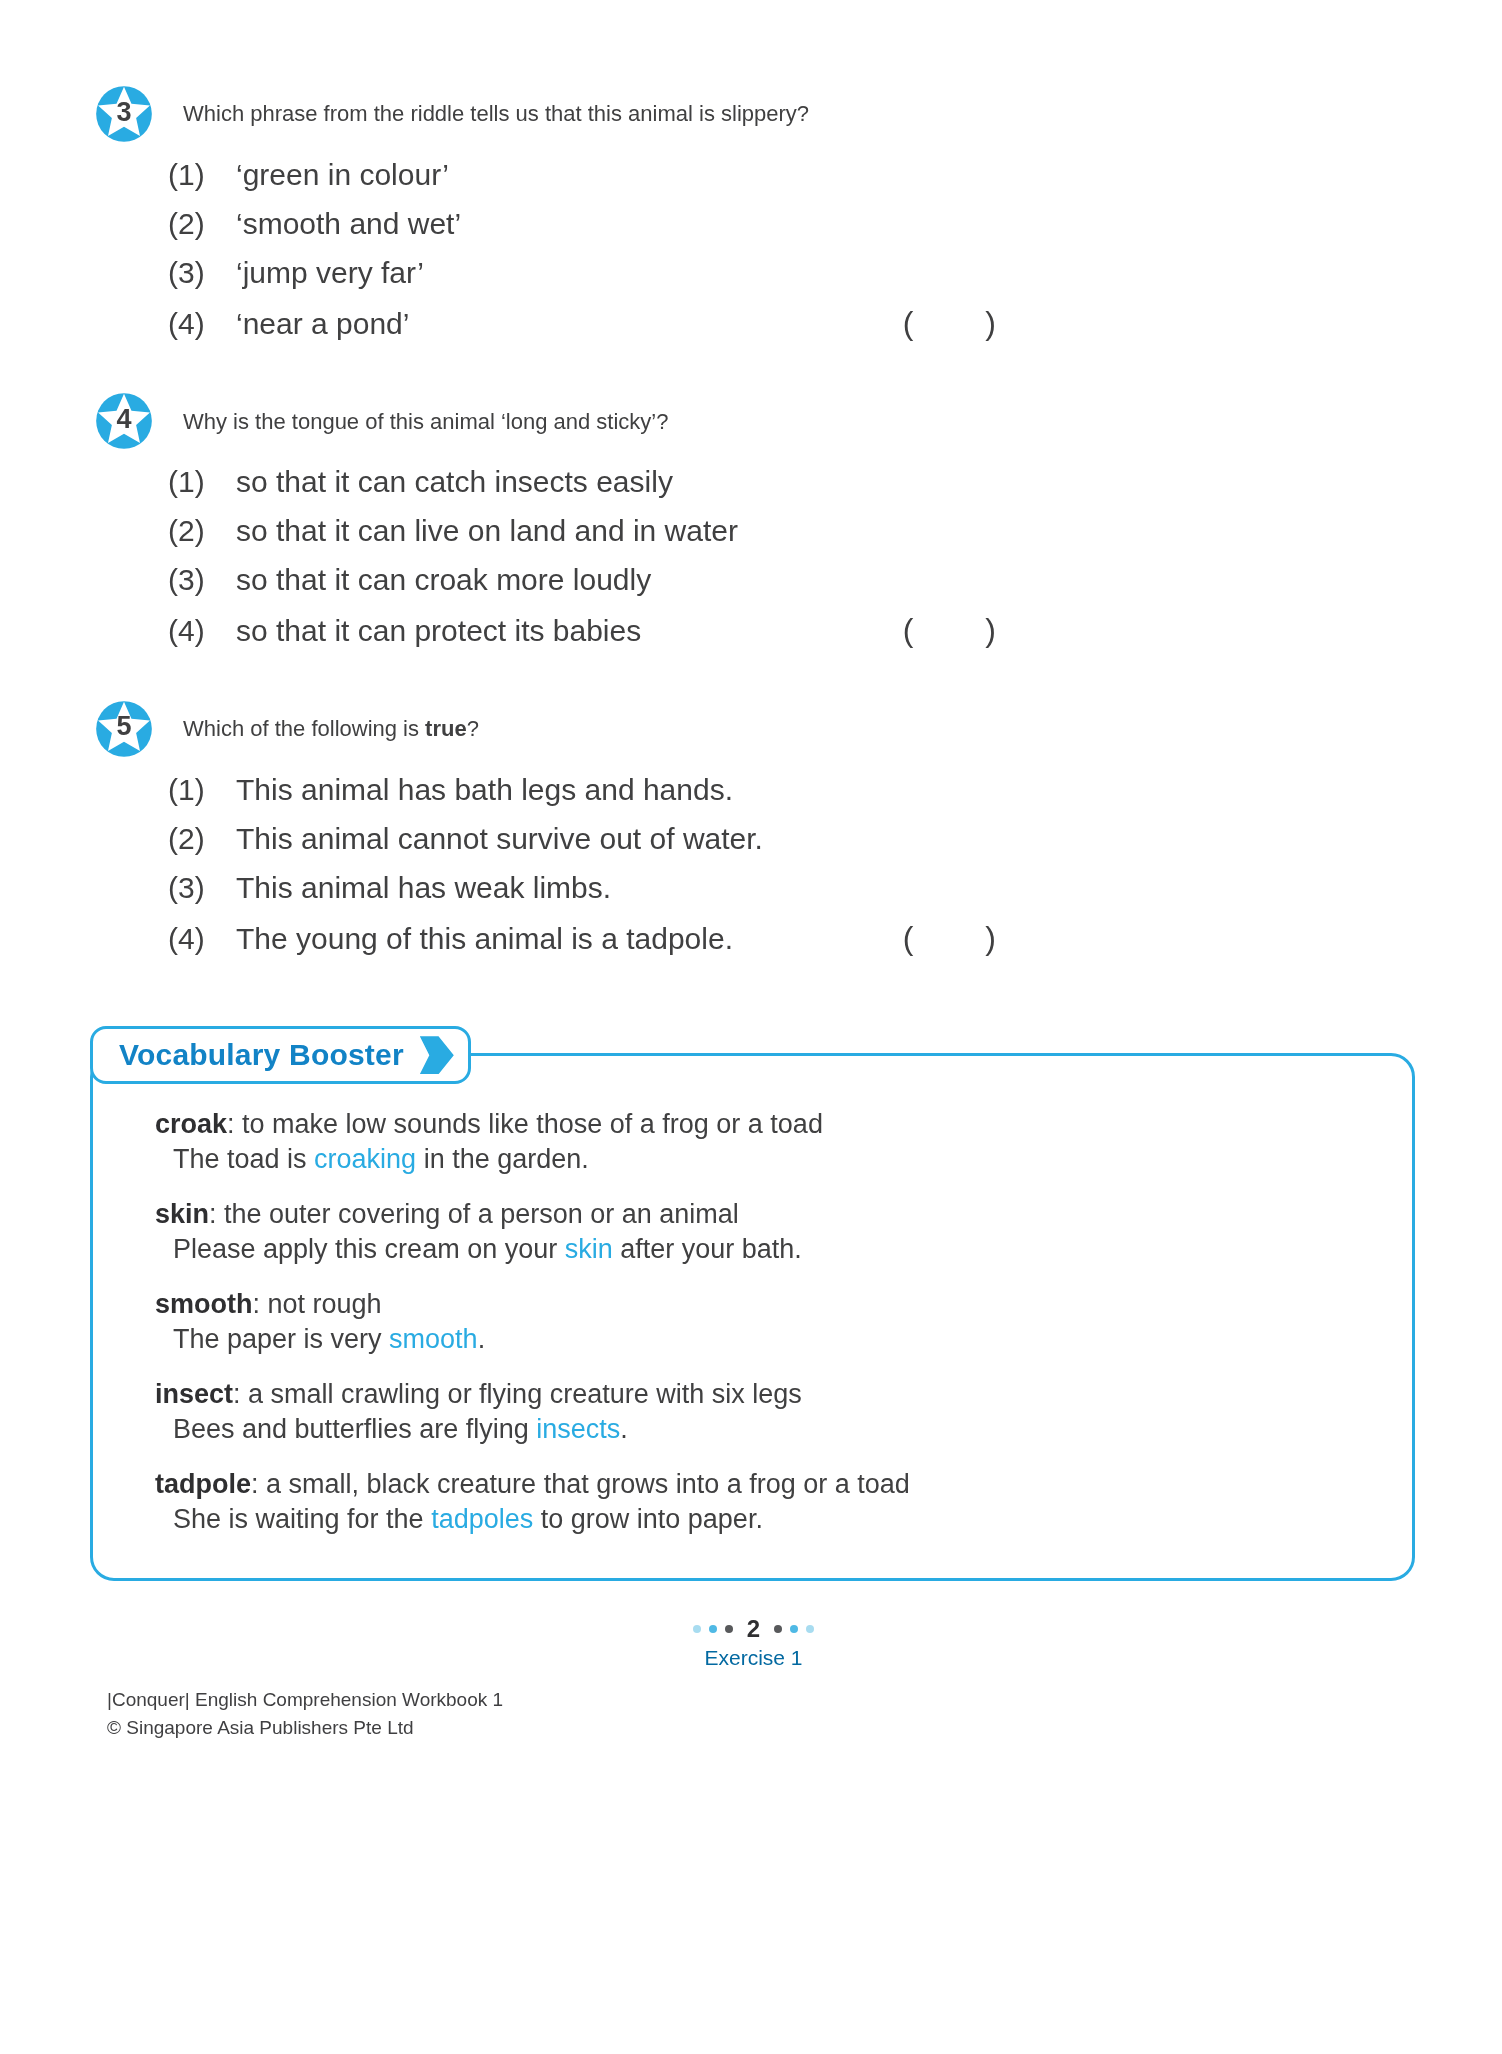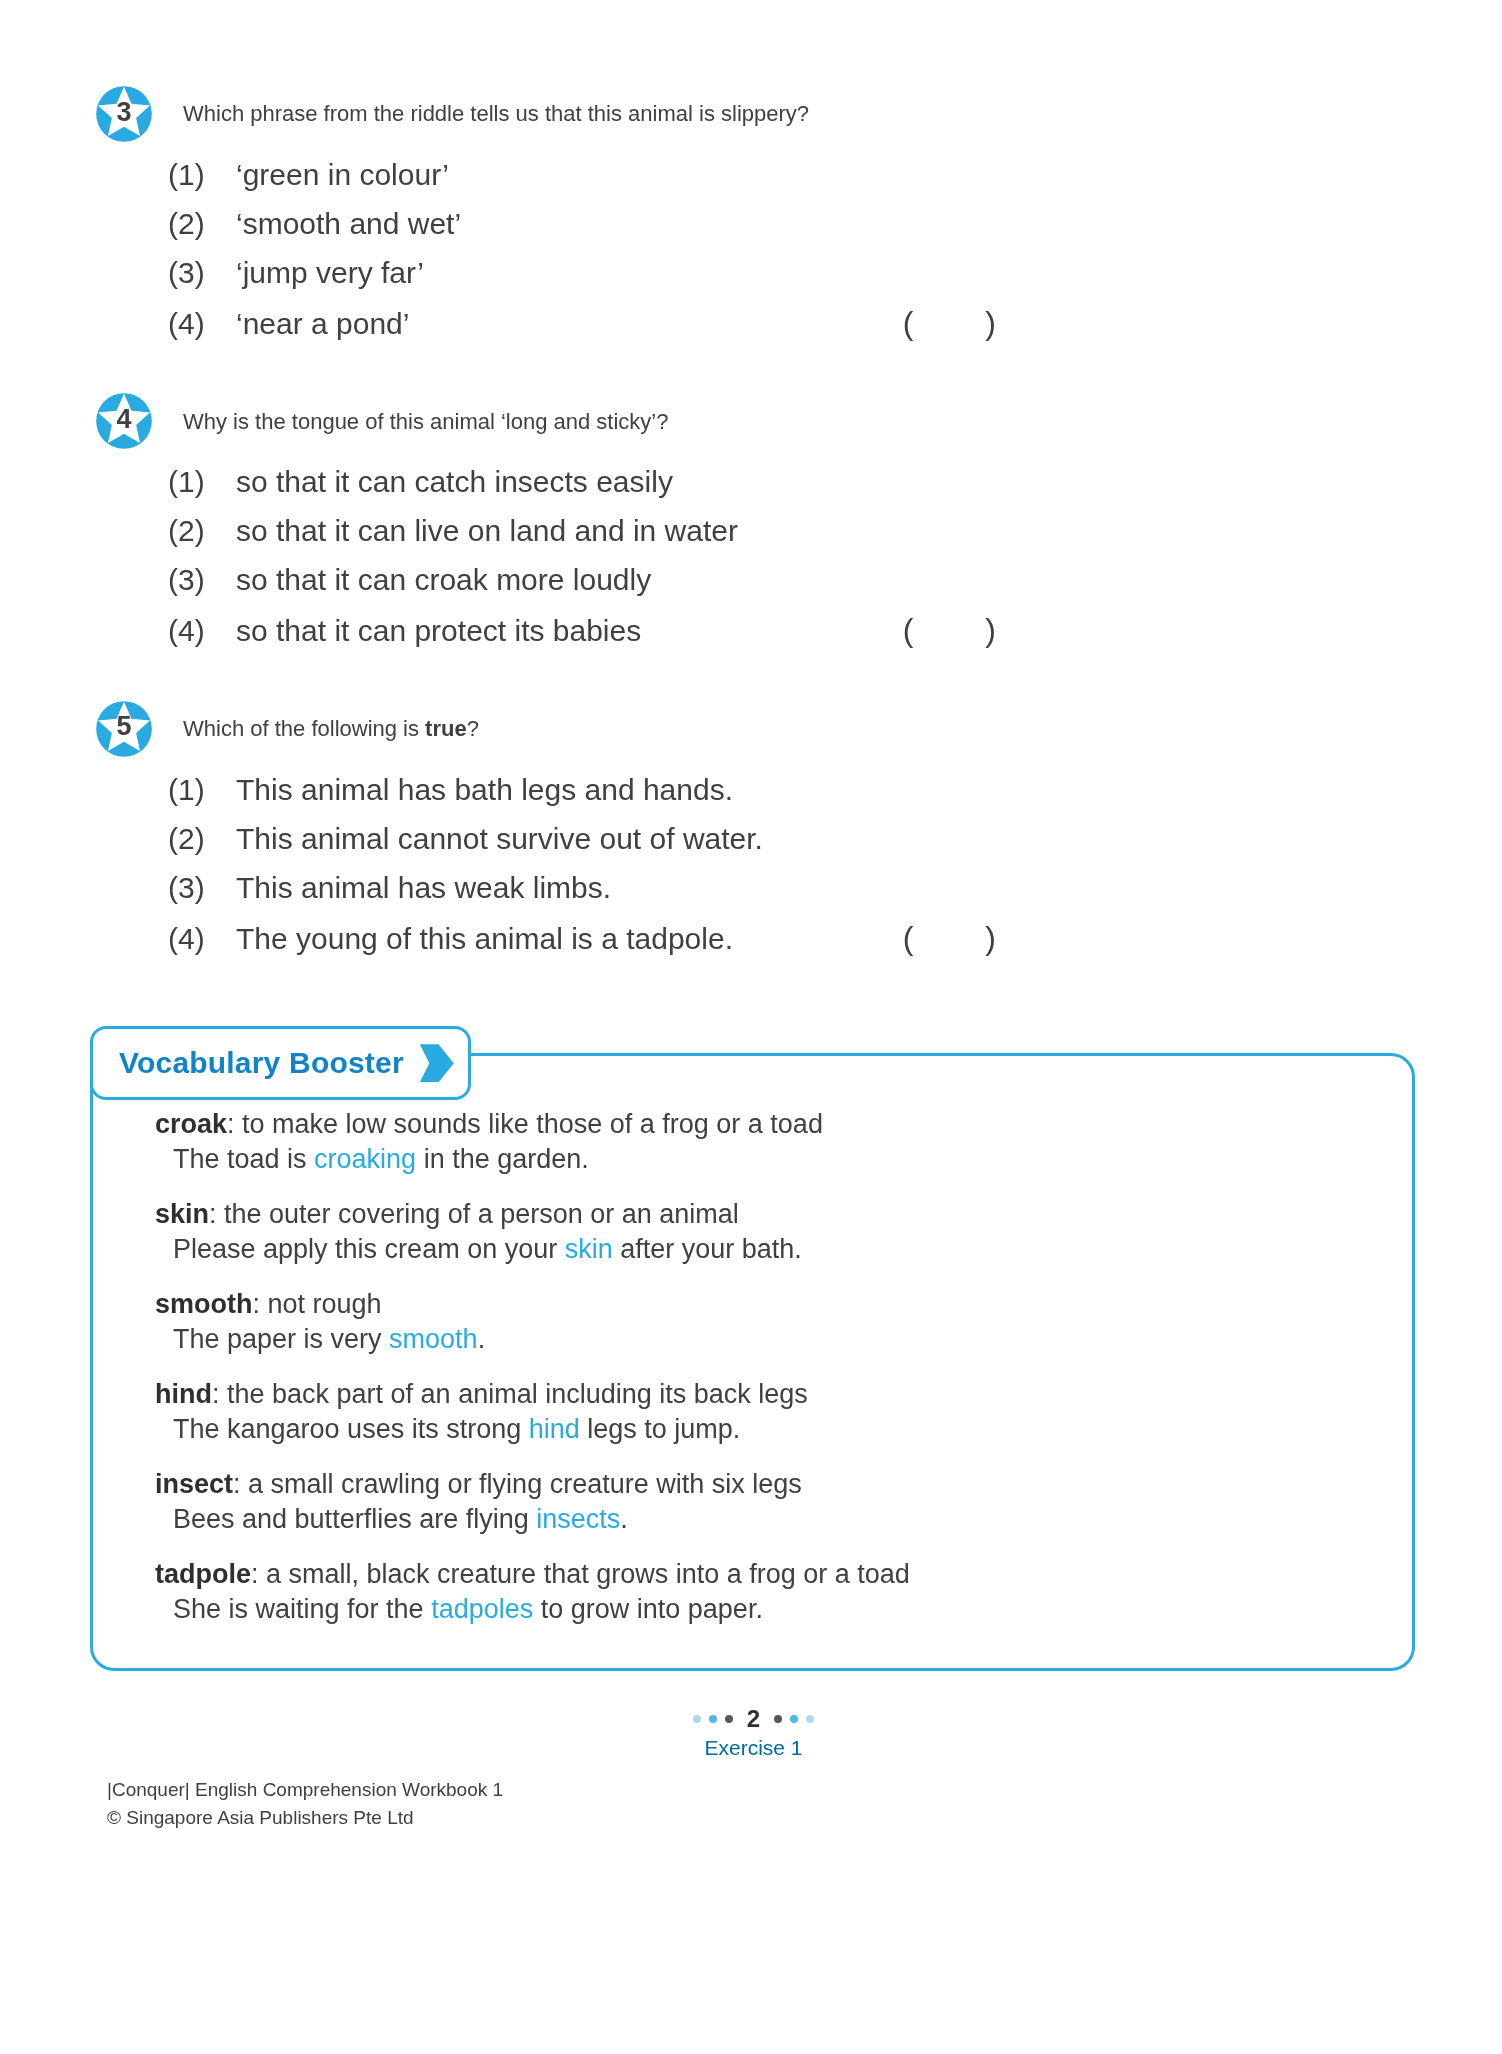--- a/index.html
+++ b/index.html
@@ -42,21 +42,21 @@
     position:relative;
     margin: 96px 0 0 -5px;
     width: 1325px;
     border: 3px solid #29ABE2;
     border-radius: 24px;
     padding: 52px 40px 34px 62px;
   }
   .vocab-tab {
     position:absolute; top:-30px; left:-3px;
     display:flex; align-items:center;
-    height:74px;
+    height:58px;
     background:#ffffff;
     border:3px solid #29ABE2;
     border-radius:16px;
     padding:0 14px 0 26px;
   }
   .vocab-tab-text { font-size:30px; font-weight:700; color:#1283C6; letter-spacing:0.2px; }
   .vocab-tab-arrow {
     width:34px; height:38px; margin-left:16px;
     background:#29ABE2;
     clip-path: polygon(0 0, 55% 0, 100% 50%, 55% 100%, 0 100%, 28% 50%);
@@ -203,24 +203,20 @@
     <div class="vocab-entry">
       <p class="vocab-def"><strong class="vocab-word">skin</strong><span>: the outer covering of a person or an animal</span></p>
       <p class="vocab-example"><span>Please apply this cream on your </span><span class="hl">skin</span><span> after your bath.</span></p>
     </div>
 
     <div class="vocab-entry">
       <p class="vocab-def"><strong class="vocab-word">smooth</strong><span>: not rough</span></p>
       <p class="vocab-example"><span>The paper is very </span><span class="hl">smooth</span><span>.</span></p>
     </div>
 
-    <div class="vocab-entry">
-      <p class="vocab-def"><strong class="vocab-word">hind</strong><span>: the back part of an animal including its back legs</span></p>
-      <p class="vocab-example"><span>The kangaroo uses its strong </span><span class="hl">hind</span><span> legs to jump.</span></p>
-    </div>
 
     <div class="vocab-entry">
       <p class="vocab-def"><strong class="vocab-word">insect</strong><span>: a small crawling or flying creature with six legs</span></p>
       <p class="vocab-example"><span>Bees and butterflies are flying </span><span class="hl">insects</span><span>.</span></p>
     </div>
 
     <div class="vocab-entry">
       <p class="vocab-def"><strong class="vocab-word">tadpole</strong><span>: a small, black creature that grows into a frog or a toad</span></p>
       <p class="vocab-example"><span>She is waiting for the </span><span class="hl">tadpoles</span><span> to grow into paper.</span></p>
     </div>

